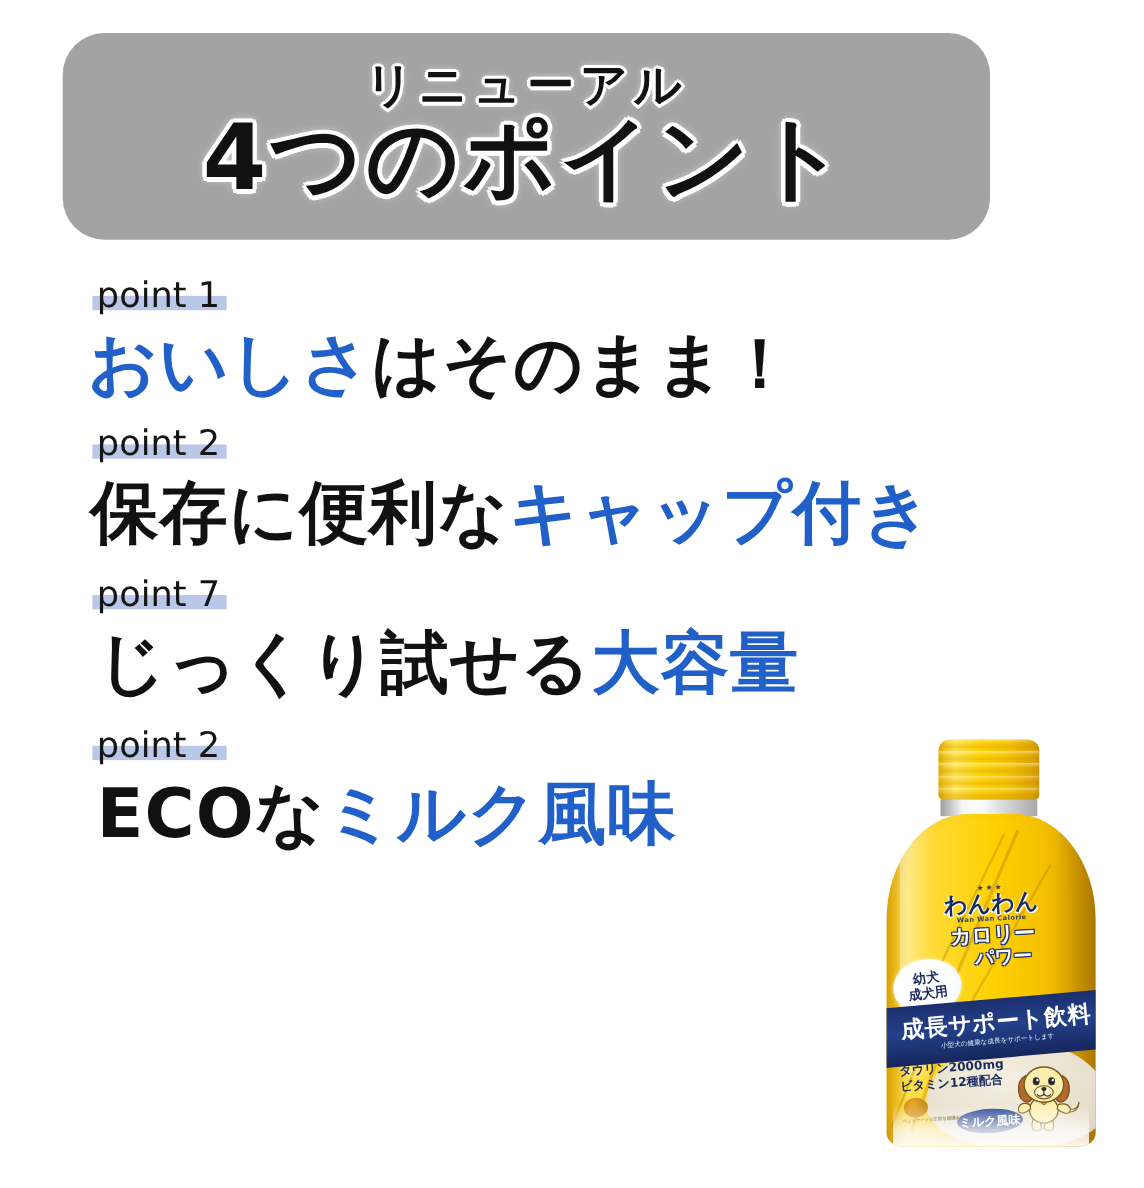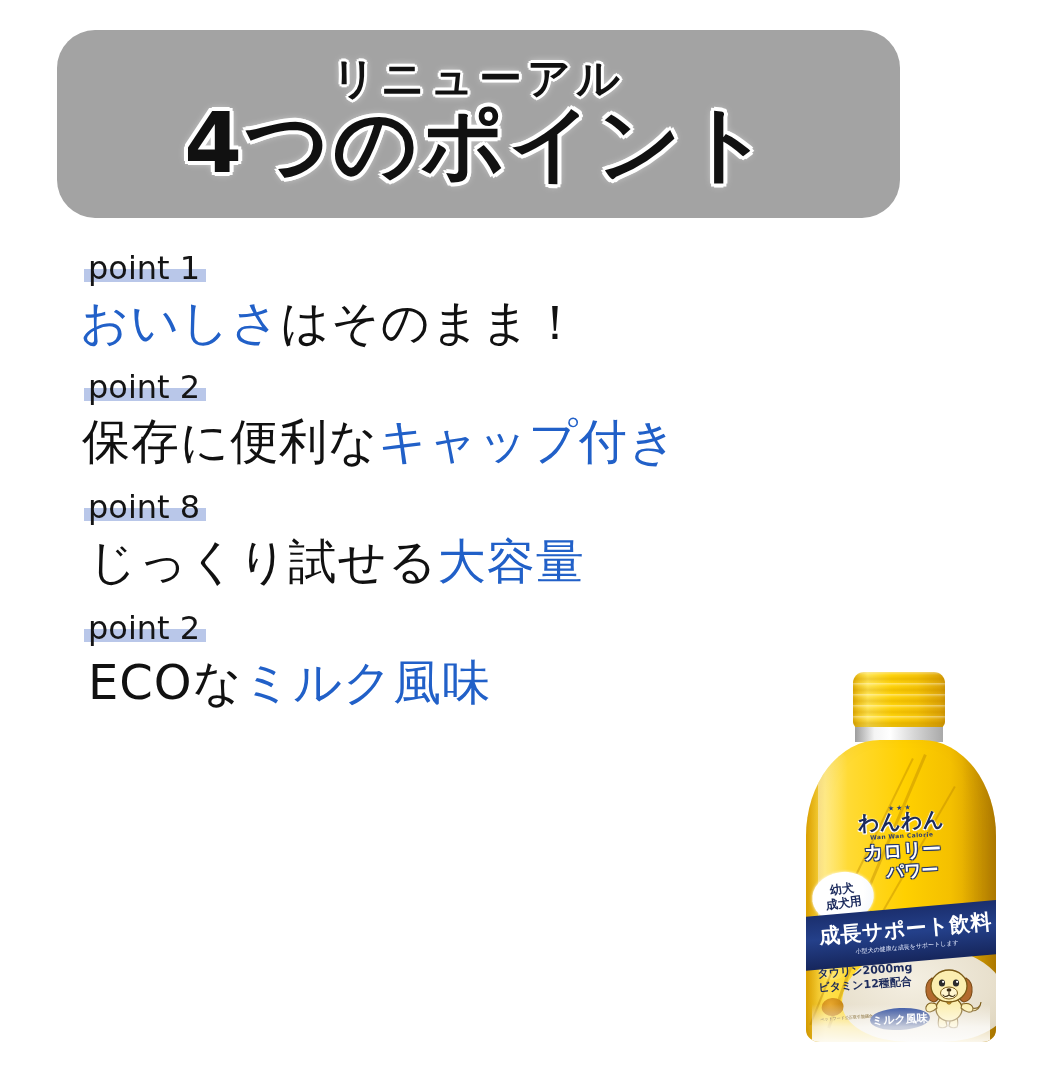--- a/index.html
+++ b/index.html
@@ -97,22 +97,22 @@
     font-family: "DejaVu Sans", "Liberation Sans", sans-serif;
     font-size: 32px;
     font-weight: 400;
     color: #151515;
     letter-spacing: 0px;
     line-height: 1.25;
     white-space: nowrap;
   }
   .point-headline {
     font-family: "DejaVu Sans", "Liberation Sans", sans-serif;
-    font-size: 48px;
-    font-weight: 400;
+    font-size: 62px;
+    font-weight: 700;
     color: #111111;
     line-height: 1.18;
     letter-spacing: 1px;
     margin-top: 6px;
     white-space: nowrap;
   }
   .accent {
     color: #2160c8;
   }
 
@@ -433,21 +433,21 @@
 
   <div class="point-block" id="point-block-2">
     <span class="point-label-wrap">
       <span class="point-label">point 2</span>
     </span>
     <div class="point-headline"><span>保存に便利な</span><span class="accent">キャップ付き</span></div>
   </div>
 
   <div class="point-block" id="point-block-3">
     <span class="point-label-wrap">
-      <span class="point-label">point 8</span>
+      <span class="point-label">point 7</span>
     </span>
     <div class="point-headline"><span>じっくり試せる</span><span class="accent">大容量</span></div>
   </div>
 
   <div class="point-block" id="point-block-4">
     <span class="point-label-wrap">
       <span class="point-label">point 2</span>
     </span>
     <div class="point-headline"><span>ECOな</span><span class="accent">ミルク風味</span></div>
   </div>

